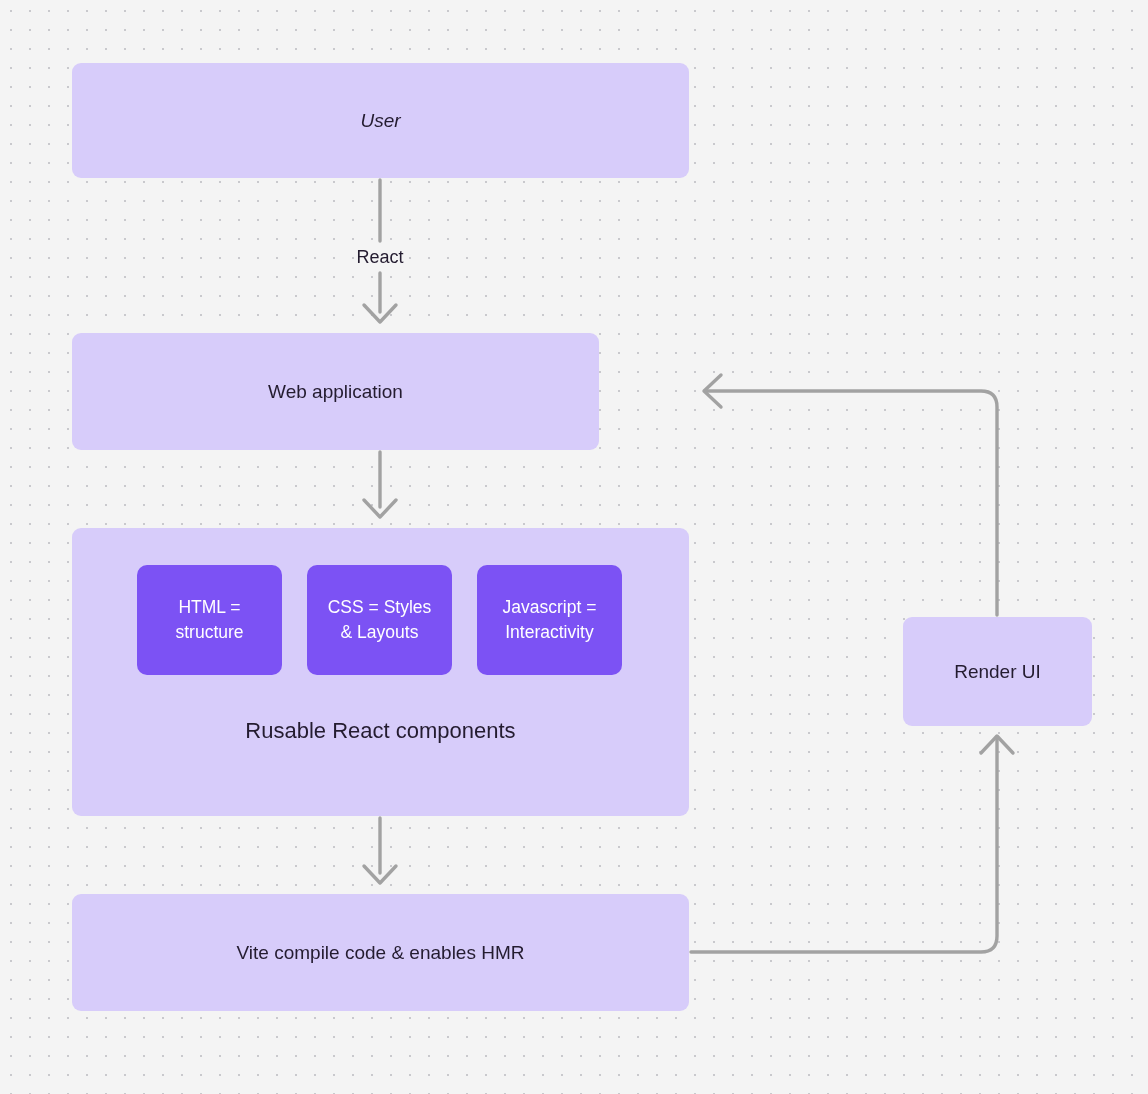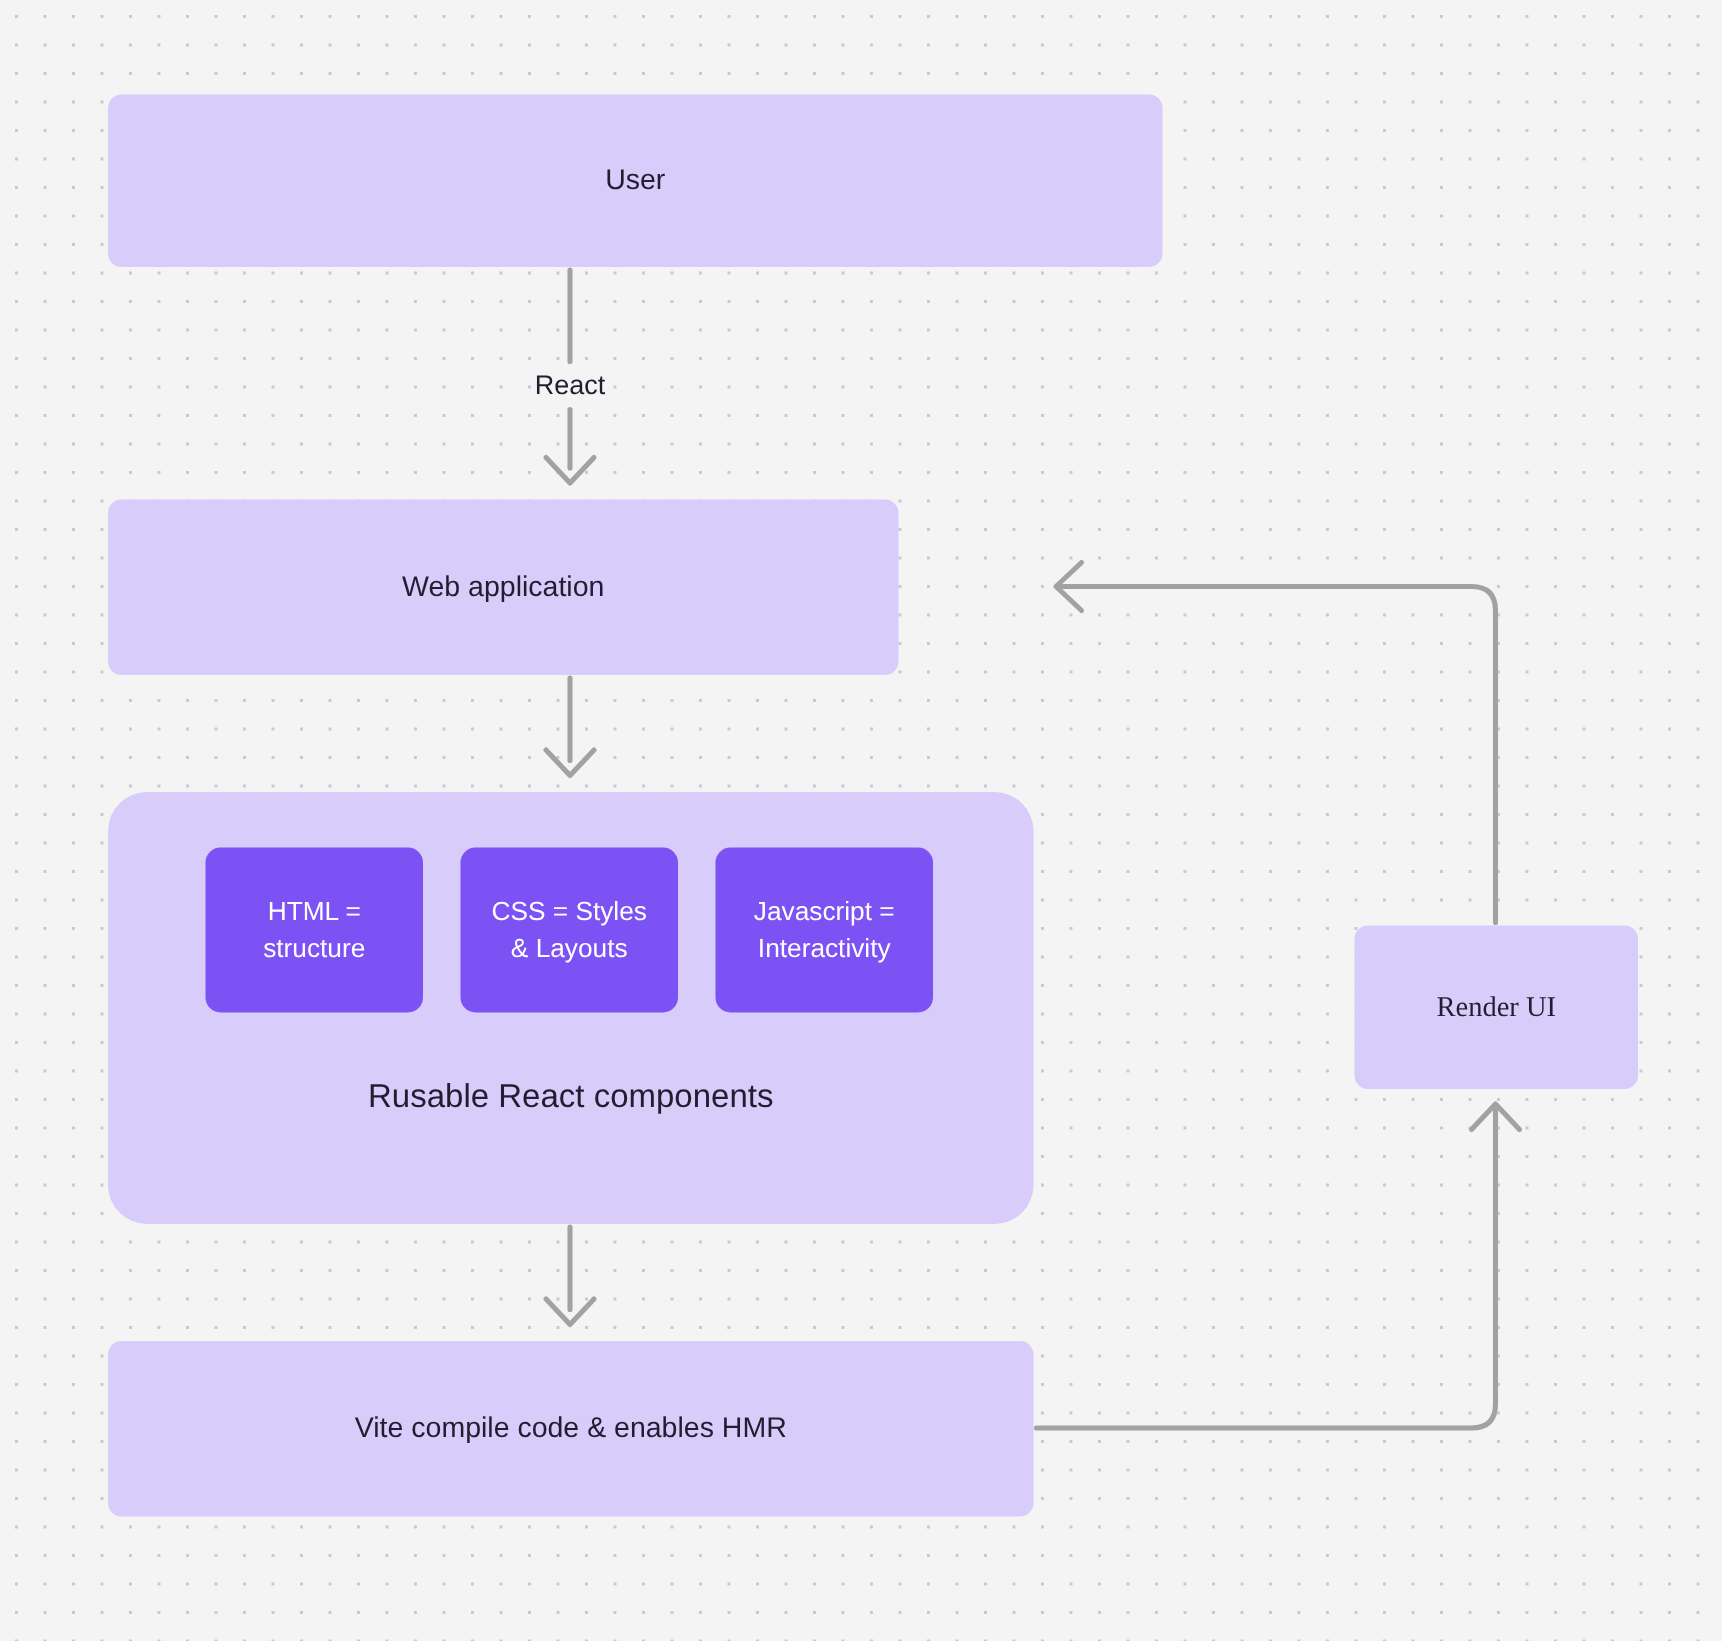--- a/index.html
+++ b/index.html
@@ -37,26 +37,26 @@
     line-height: 1.35;
   }
   .node-dark {
     background: #7c52f4;
     color: #ffffff;
     font-size: 17.5px;
     line-height: 1.45;
     border-radius: 10px;
   }
   
-  #node-user          { left: 72px;  top: 63px;  width: 703px; height: 115px; }
+  #node-user          { left: 72px;  top: 63px;  width: 617px; height: 115px; font-style: italic; }
   #node-webapp        { left: 72px;  top: 333px; width: 527px; height: 117px; }
   #node-components    { left: 72px;  top: 528px; width: 617px; height: 288px;
-                        align-items: flex-start; justify-content: flex-start; border-radius: 26px; }
+                        align-items: flex-start; justify-content: flex-start; }
   #node-vite          { left: 72px;  top: 894px; width: 617px; height: 117px; }
-  #node-render        { left: 903px; top: 617px; width: 189px; height: 109px; font-family: Liberation Serif, serif; }
+  #node-render        { left: 903px; top: 617px; width: 189px; height: 109px; }
 
   .inner-row {
     position: absolute;
     left: 0; top: 0;
     width: 100%; height: 100%;
   }
   .inner-box {
     position: absolute;
     top: 37px;
     width: 145px;

